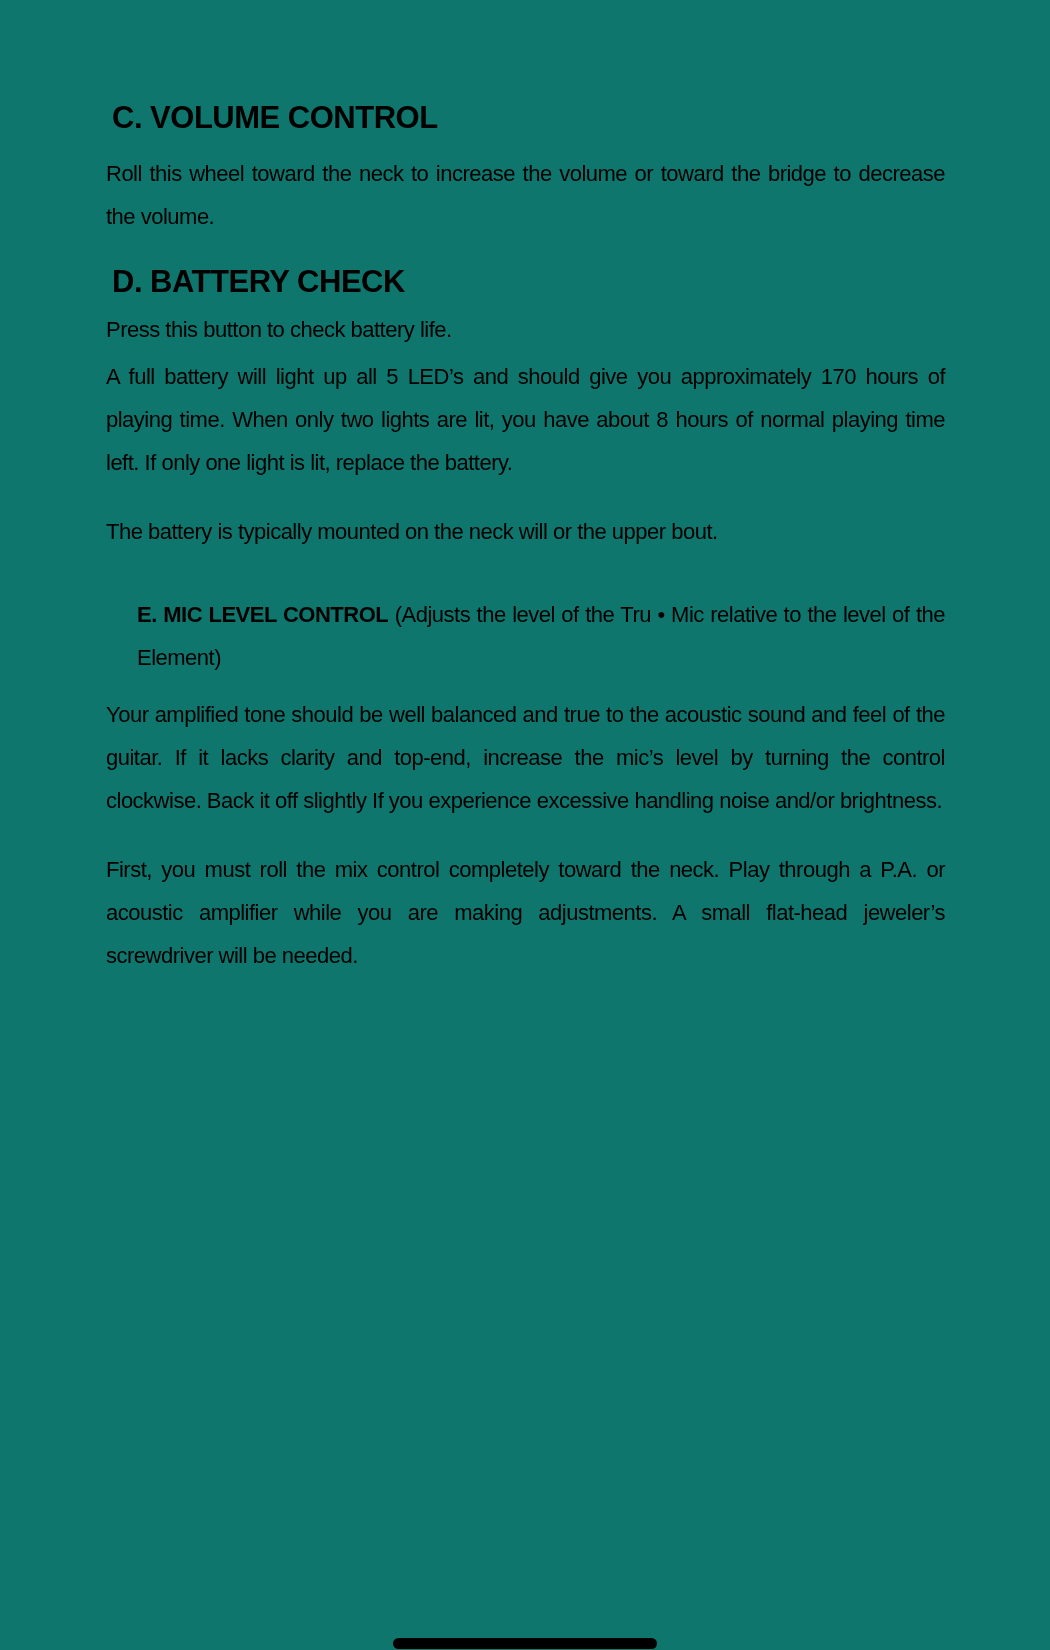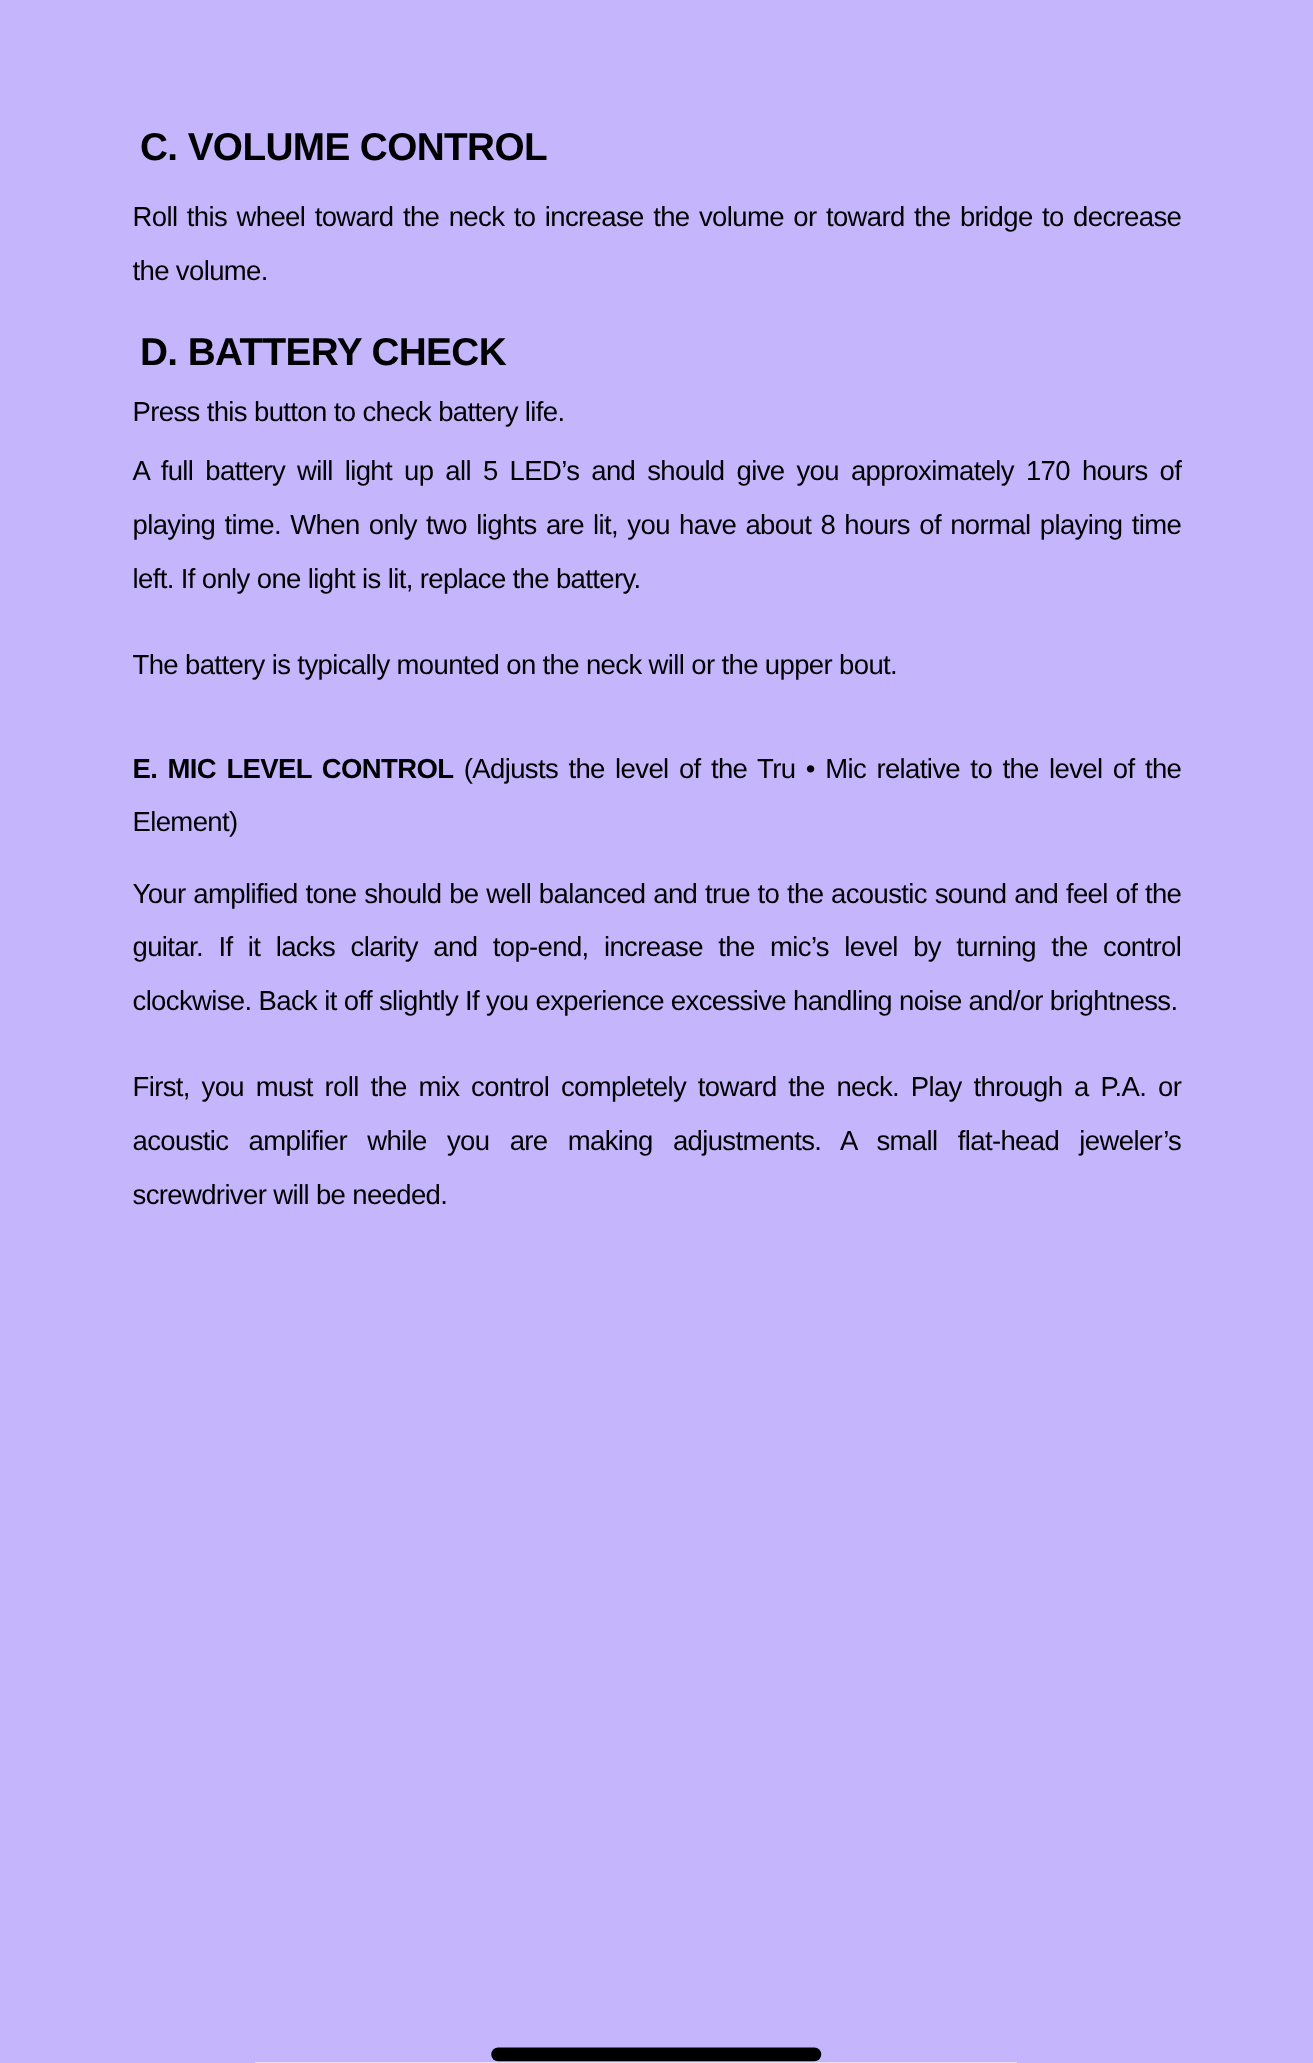--- a/index.html
+++ b/index.html
@@ -5,21 +5,21 @@
   * { box-sizing: border-box; }
   html, body {
     margin: 0;
     padding: 0;
     background: #ffffff;
   }
   .page {
     position: relative;
     width: 1050px;
     height: 1650px;
-    background: #c4b5fd;
+    background: #0f766e;
     color: #000000;
     font-family: "Liberation Sans", "DejaVu Sans", sans-serif;
     padding: 100px 105px 0 106px;
     overflow: hidden;
   }
   h2 {
     font-size: 31px;
     line-height: 36px;
     font-weight: bold;
     letter-spacing: -0.5px;
@@ -30,20 +30,21 @@
     font-size: 22px;
     line-height: 43px;
     letter-spacing: -0.5px;
     margin: 0 0 26px 0;
     text-align: justify;
   }
   p.tight { margin-bottom: 4px; }
   p.heading-line {
     margin-top: 40px;
     margin-bottom: 14px;
+    margin-left: 31px;
   }
   p.heading-line strong { letter-spacing: -0.5px; }
   strong { font-weight: bold; }
   .home-indicator {
     position: absolute;
     bottom: 1px;
     left: 50%;
     transform: translateX(-50%);
     width: 264px;
     height: 11px;

